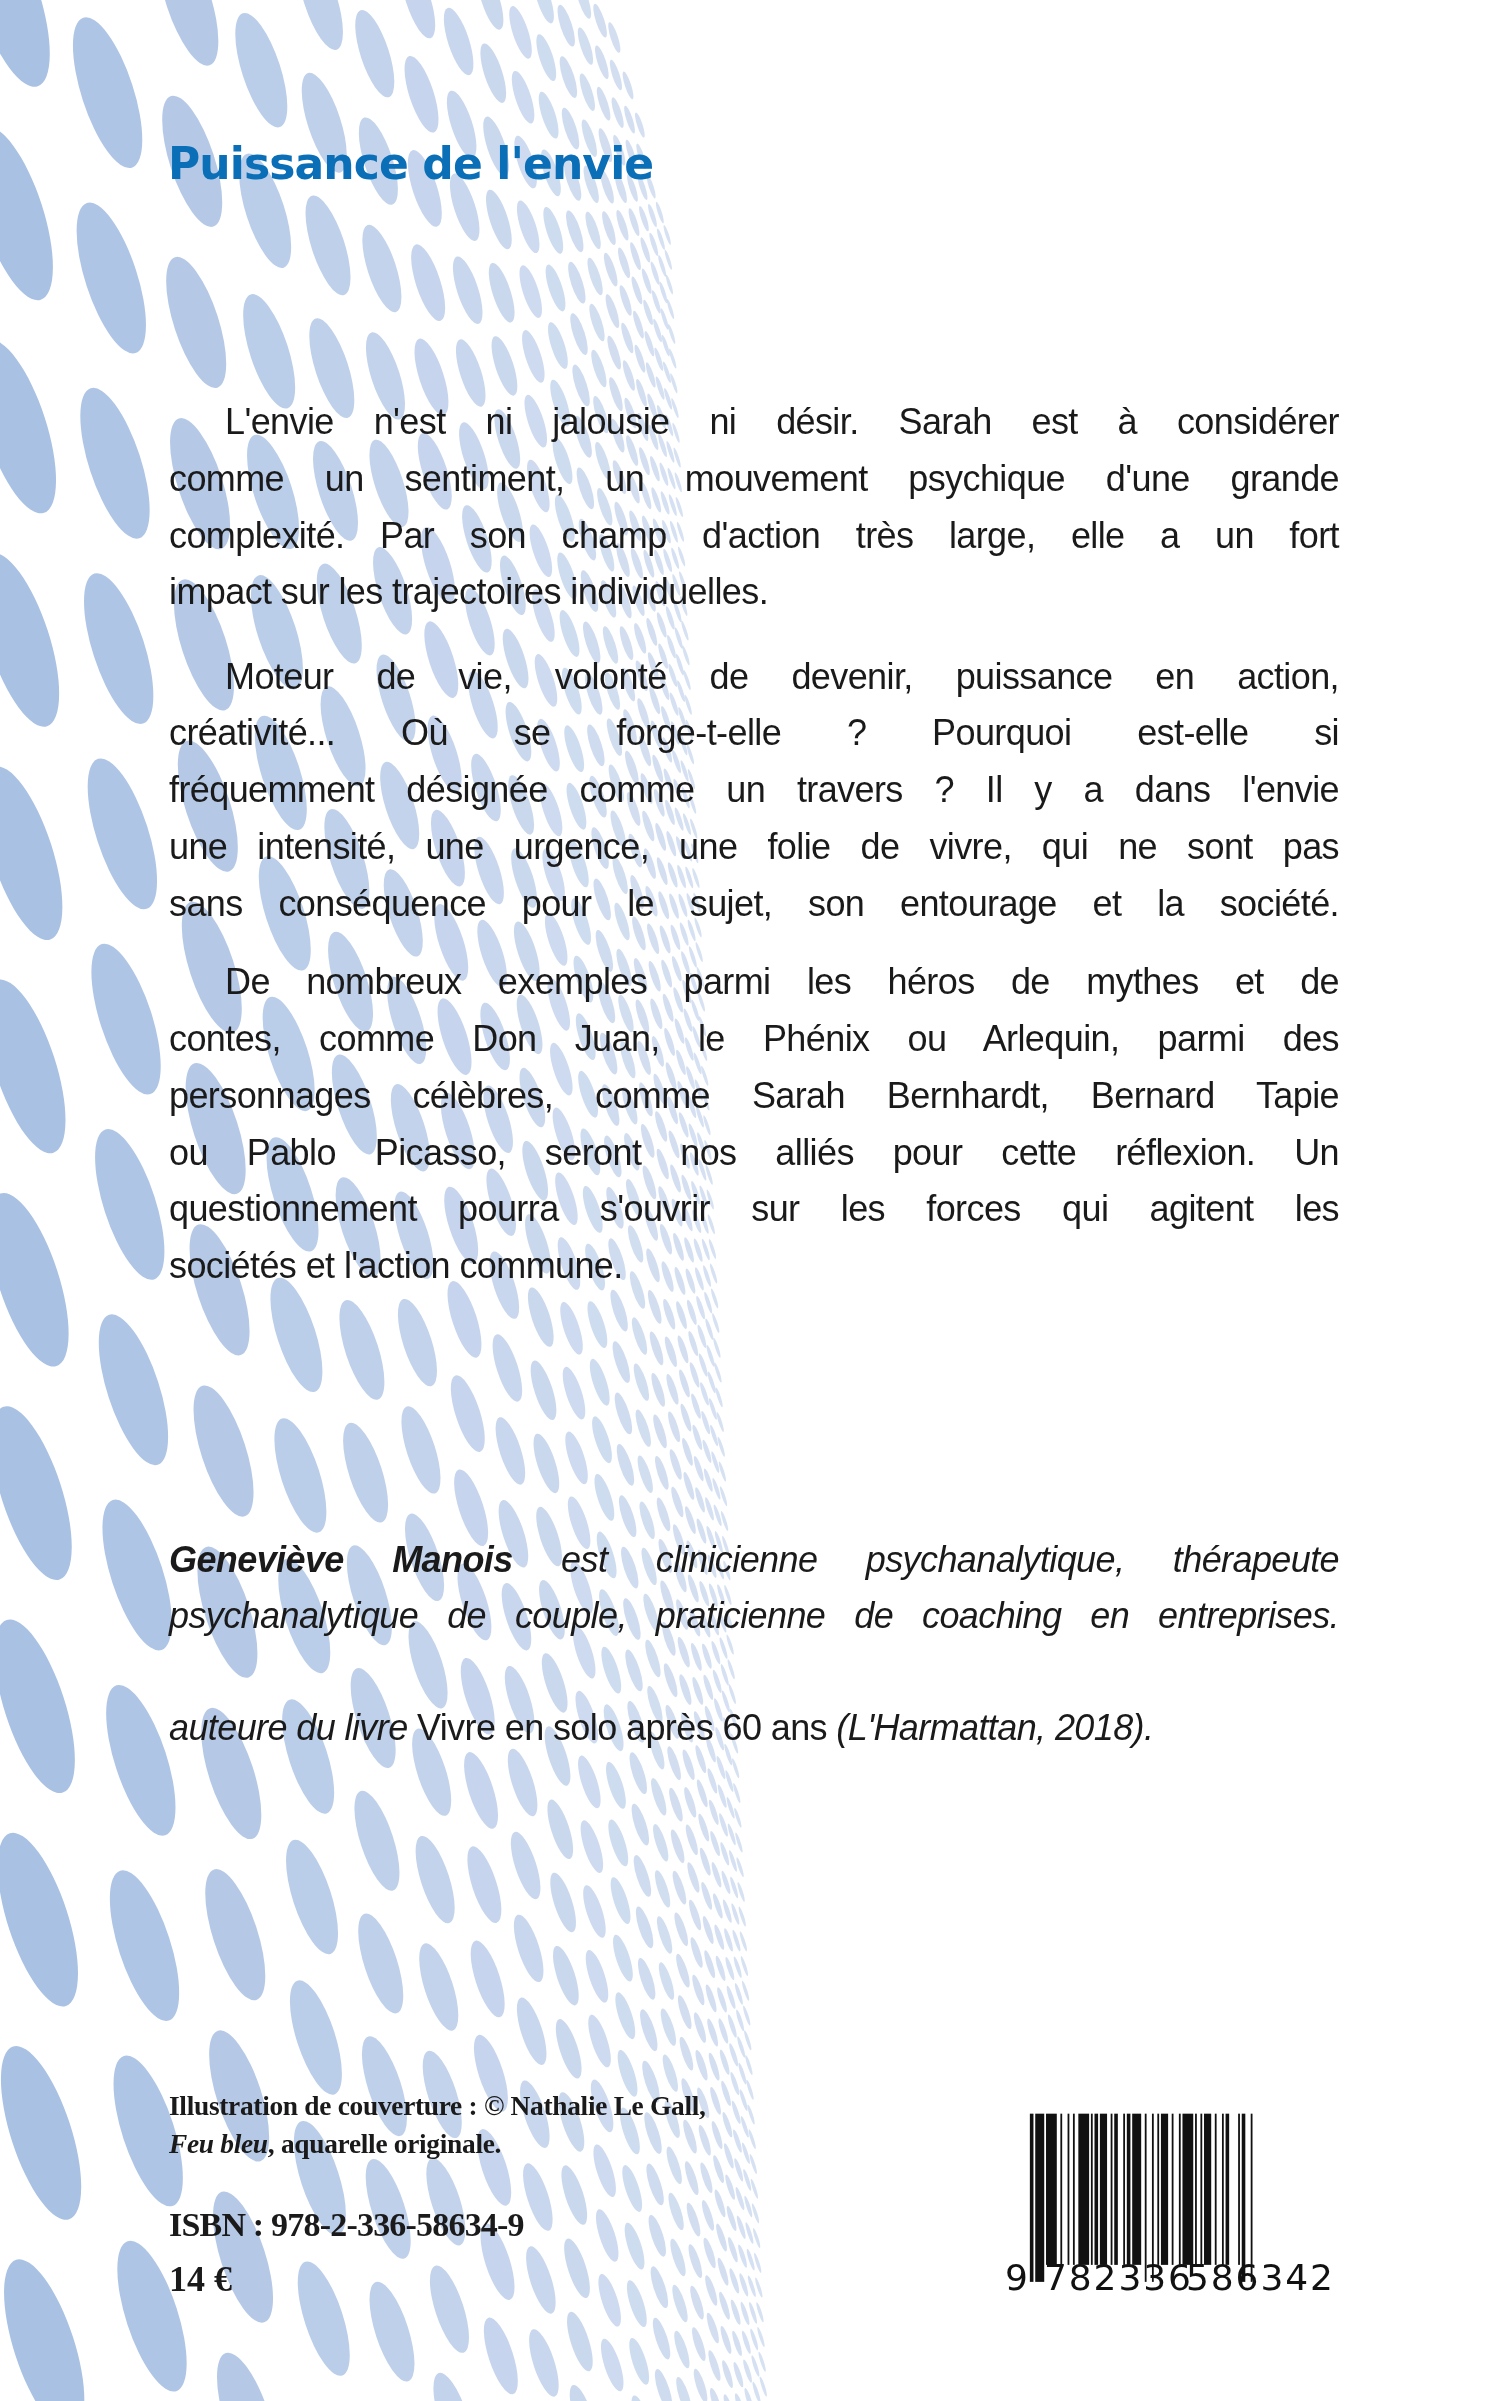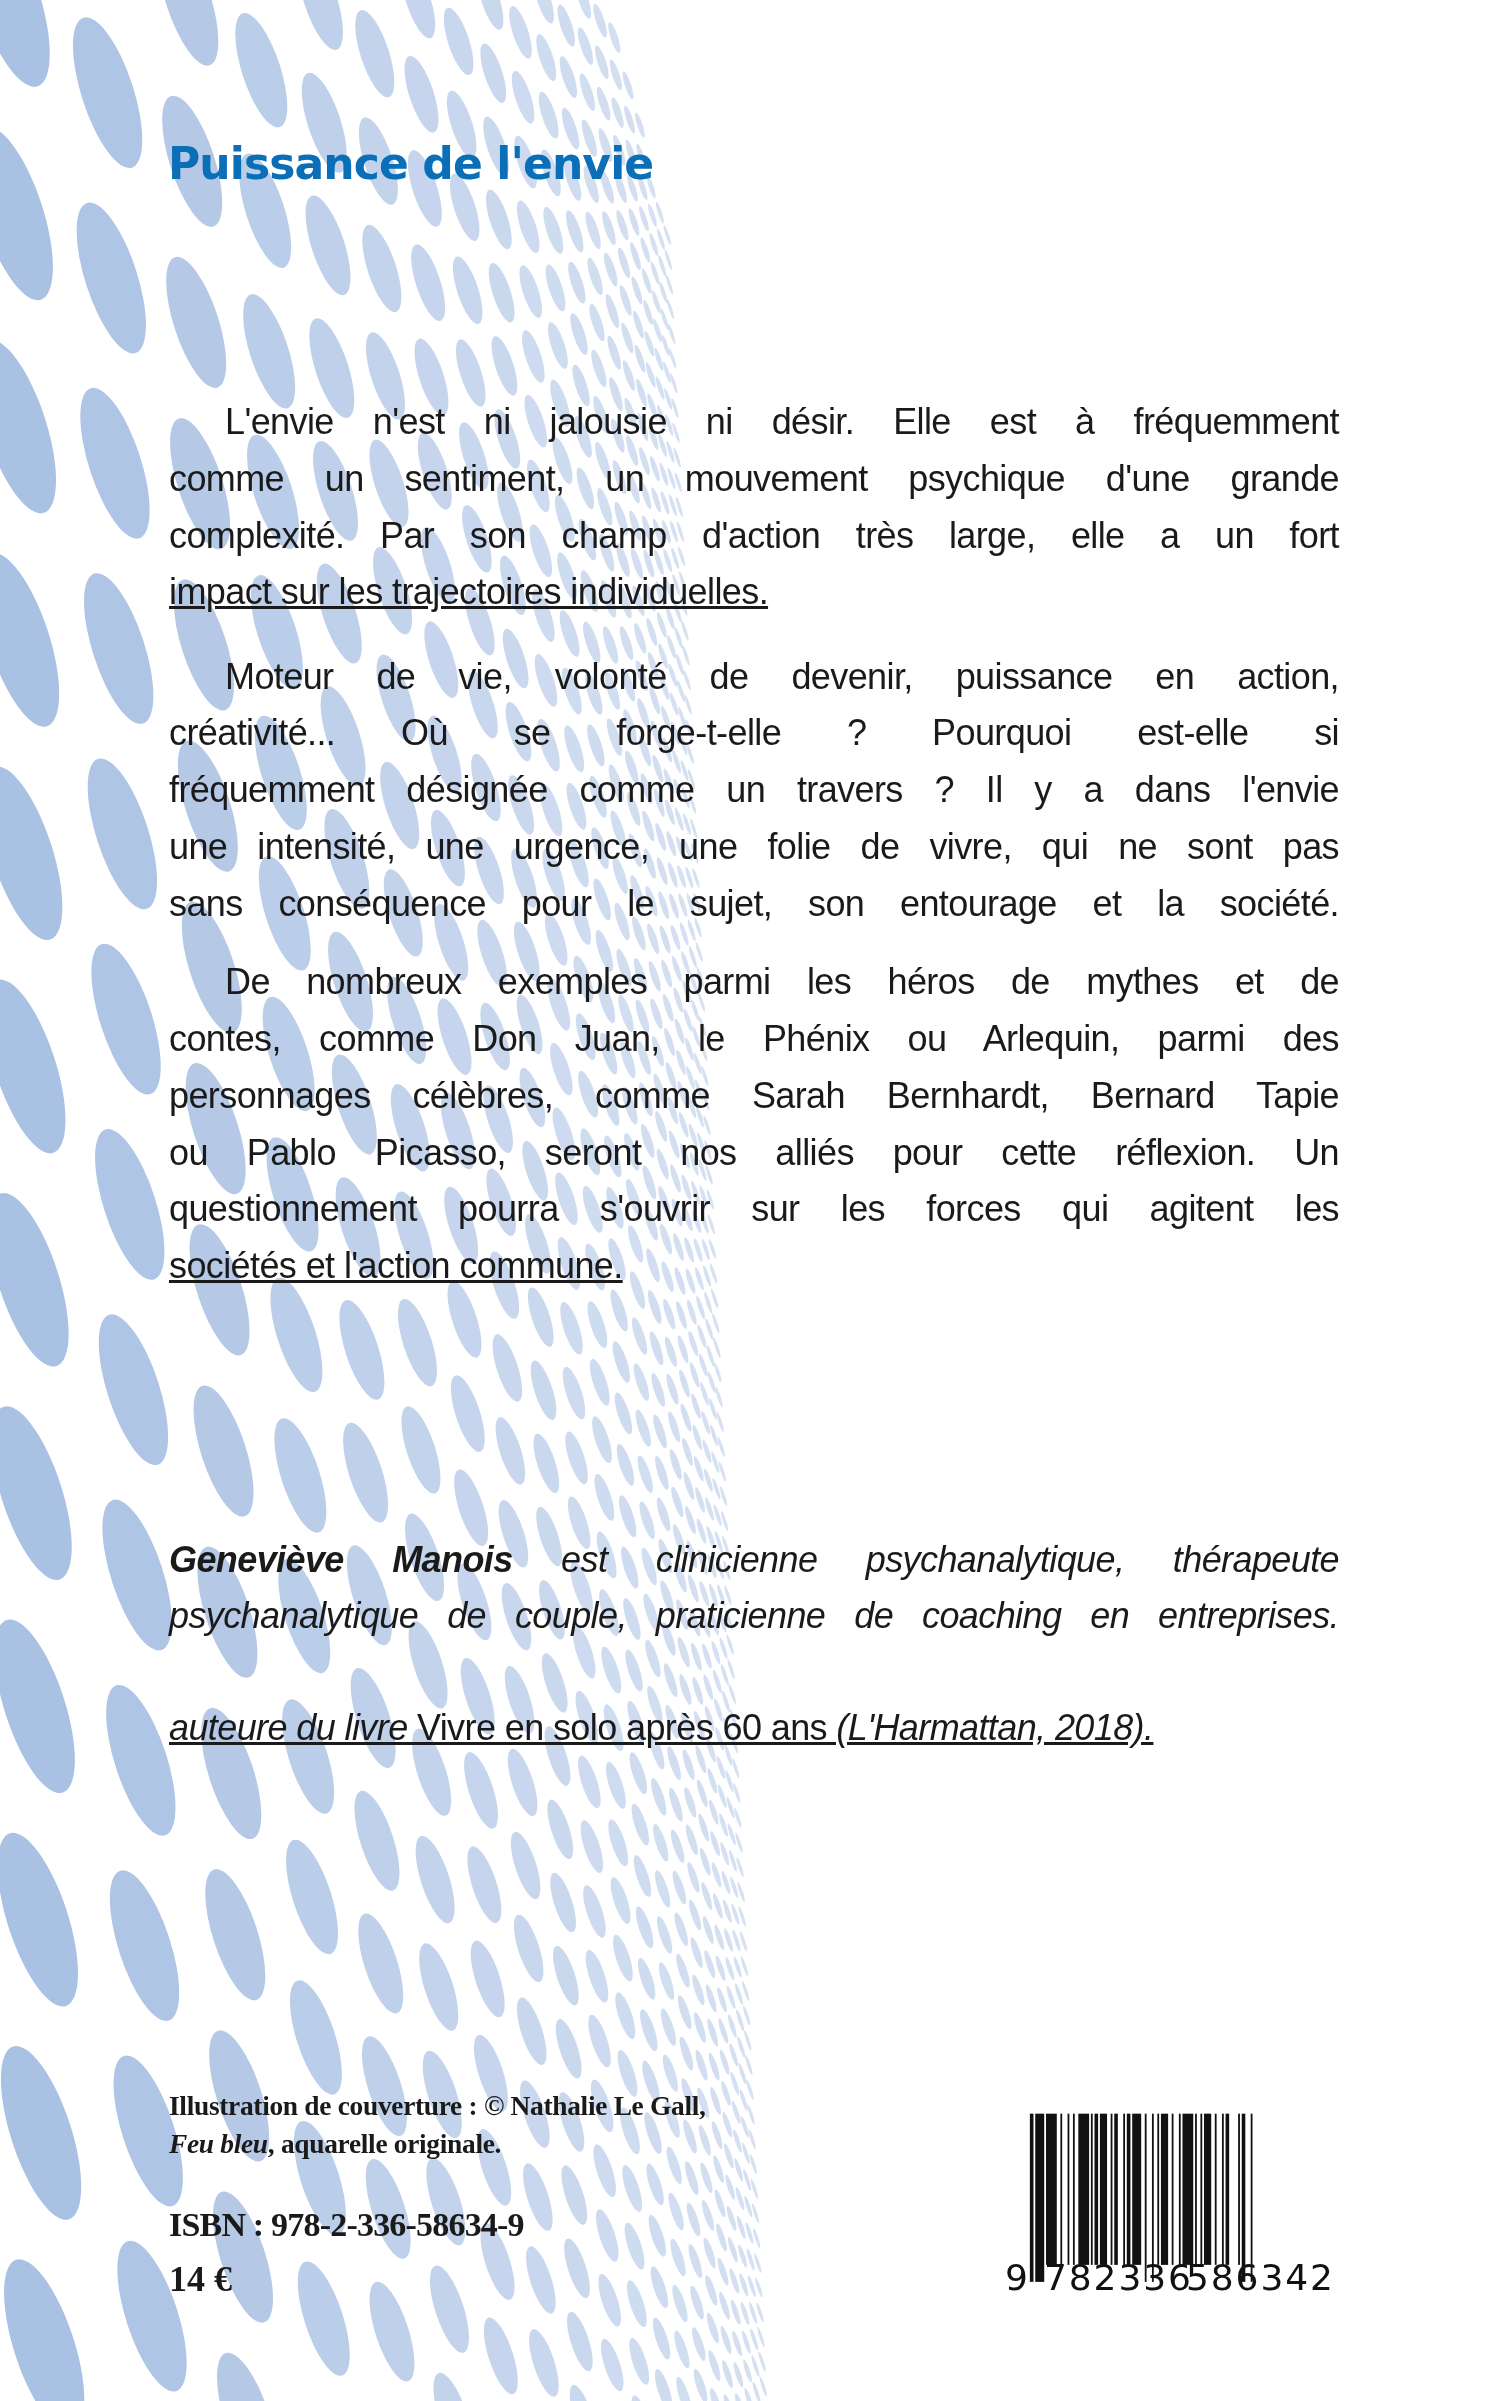--- a/index.html
+++ b/index.html
@@ -15,21 +15,21 @@
   }
 
   .line {
     position: absolute; left: 169px; width: 1170px;
     font-family: "Liberation Sans", sans-serif; font-size: 36px;
     color: #1a1a1a; white-space: nowrap; line-height: 1;
     text-align: justify; text-align-last: justify;
     letter-spacing: -0.6px;
   }
   .line.indent { left: 225px; width: 1114px; }
-  .line.last { text-align: right; text-align-last: left; text-decoration: underline; }
+  .line.last { text-align: right; text-align-last: left; }
   .line.italic { font-style: italic; }
   .bold { font-weight: bold; margin-top: 48px; }
 
   .serif {
     position: absolute; left: 169px;
     font-family: "Liberation Serif", serif; color: #1a1a1a;
     white-space: nowrap; line-height: 1; font-weight: bold;
   }
   .credit { font-size: 27.4px; letter-spacing: -0.3px; }
   .isbn { font-size: 34px; letter-spacing: -0.8px; }
@@ -964,21 +964,21 @@
     <ellipse cx="805.1" cy="2495.5" rx="1.8" ry="11.1" transform="rotate(-18 805.1 2495.5)" fill="#a8c0e3" fill-opacity="0.47"></ellipse>
     <ellipse cx="806.3" cy="2521.6" rx="1.8" ry="11.1" transform="rotate(-18 806.3 2521.6)" fill="#a8c0e3" fill-opacity="0.47"></ellipse>
     <ellipse cx="807.4" cy="2547.8" rx="1.8" ry="11.1" transform="rotate(-18 807.4 2547.8)" fill="#a8c0e3" fill-opacity="0.47"></ellipse>
     <ellipse cx="808.6" cy="2573.9" rx="1.8" ry="11.1" transform="rotate(-18 808.6 2573.9)" fill="#a8c0e3" fill-opacity="0.47"></ellipse>
   </svg>
 
 <div class="layer">
 
   <div class="title">Puissance de l'envie</div>
 
-  <div class="line indent" style="top:404px">L'envie n'est ni jalousie ni désir. Elle est à fréquemment</div>
+  <div class="line indent" style="top:404px">L'envie n'est ni jalousie ni désir. Sarah est à considérer</div>
   <div class="line" style="top:461px">comme un sentiment, un mouvement psychique d'une grande</div>
   <div class="line" style="top:518px">complexité. Par son champ d'action très large, elle a un fort</div>
   <div class="line last" style="top:574px">impact sur les trajectoires individuelles.</div>
 
   <div class="line indent" style="top:659px">Moteur de vie, volonté de devenir, puissance en action,</div>
   <div class="line" style="top:715px">créativité... Où se forge-t-elle ? Pourquoi est-elle si</div>
   <div class="line" style="top:772px">fréquemment désignée comme un travers ? Il y a dans l'envie</div>
   <div class="line" style="top:829px">une intensité, une urgence, une folie de vivre, qui ne sont pas</div>
   <div class="line" style="top:886px">sans conséquence pour le sujet, son entourage et la société.</div>
 

